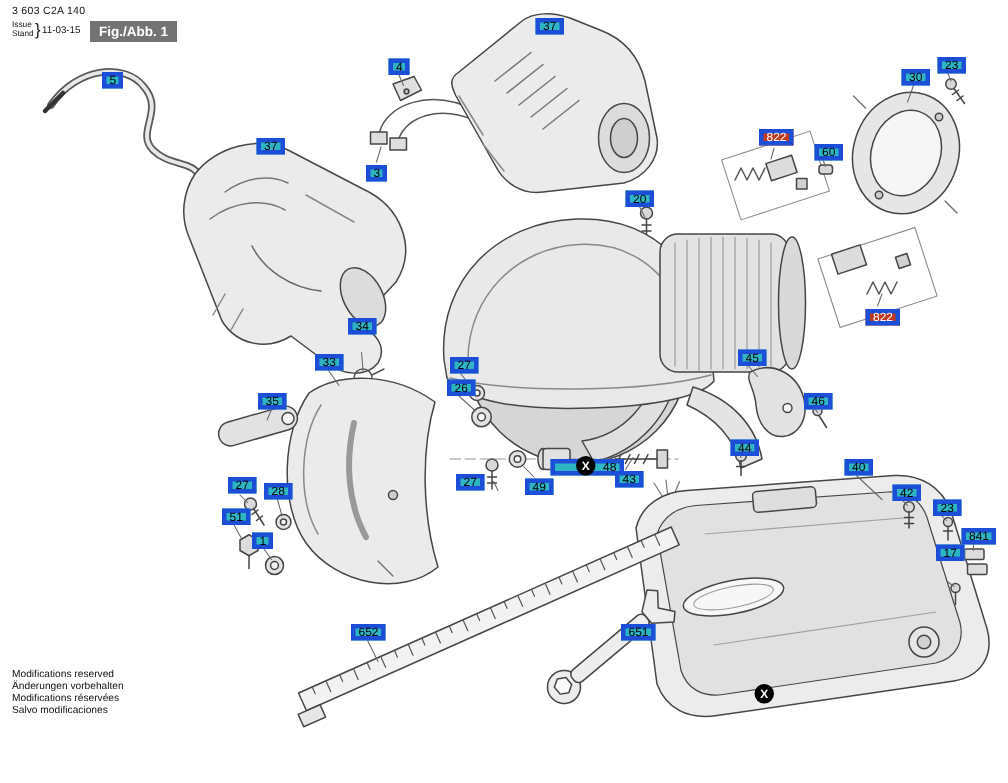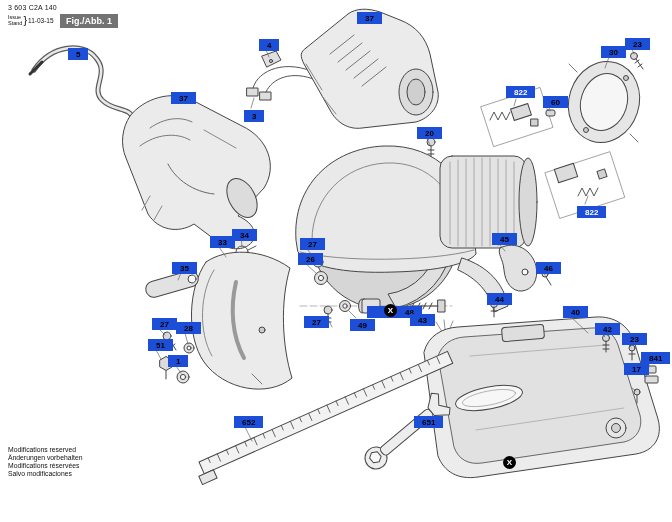--- a/index.html
+++ b/index.html
@@ -15,22 +15,22 @@
   .fig-box{position:absolute;left:60px;top:14px;background:#737373;color:#fff;
            font-weight:bold;font-size:9px;padding:2px 6px;}
   
   .footer-notes{position:absolute;left:8px;top:446px;font-size:6.8px;line-height:8px;}
   .watermark{position:absolute;right:12px;top:493px;font-size:13.5px;font-weight:bold;
              text-decoration:none;}
   
   .callout-layer{position:absolute;left:0;top:0;width:672px;height:522px;pointer-events:none;}
   .callout{position:absolute;display:flex;align-items:center;justify-content:center;
            min-width:14px;height:11px;padding:0 2px;box-sizing:border-box;
-           background:var(--callout-bg,#2eb5c4);border:6px solid #1d4ed8;
-           font-size:8px;font-weight:bold;color:#000;z-index:3;}
+           background:var(--callout-bg,#2eb5c4);border:3px solid #1d4ed8;
+           font-size:8px;font-weight:normal;color:#000;z-index:3;}
   .callout.highlight{background:var(--highlight-bg,#c03a20);color:#fff;}
   .xmarker{position:absolute;width:13px;height:13px;border-radius:50%;background:#000;
            color:#fff;display:flex;align-items:center;justify-content:center;
            font-size:8px;font-weight:bold;z-index:3;}
 </style>
 </head>
 <body>
 
 <div class="page">
 
@@ -240,21 +240,21 @@
       <div class="callout" style="left: 171px; top: 92px;">37</div>
       <div class="callout" style="left: 259px; top: 39px;">4</div>
       <div class="callout" style="left: 244px; top: 110px;">3</div>
       <div class="callout" style="left: 357px; top: 12px;">37</div>
       <div class="callout" style="left: 625px; top: 38px;">23</div>
       <div class="callout" style="left: 601px; top: 46px;">30</div>
       <div class="callout highlight" style="left: 506px; top: 86px;">822</div>
       <div class="callout" style="left: 543px; top: 96px; text-align: center;">60</div>
       <div class="callout" style="left: 417px; top: 127px;">20</div>
       <div class="callout highlight" style="left: 577px; top: 206px;">822</div>
-      <div class="callout" style="left: 232px; top: 229px;">34</div>
+      <div class="callout" style="left: 232px; top: 212px;">34</div>
       <div class="callout" style="left: 210px; top: 236px;">33</div>
       <div class="callout" style="left: 172px; top: 262px;">35</div>
       <div class="callout" style="left: 300px; top: 238px;">27</div>
       <div class="callout" style="left: 298px; top: 253px;">26</div>
       <div class="callout" style="left: 152px; top: 318px;">27</div>
       <div class="callout" style="left: 176px; top: 322px;">28</div>
       <div class="callout" style="left: 148px; top: 339px;">51</div>
       <div class="callout" style="left: 168px; top: 355px;">1</div>
       <div class="callout" style="left: 304px; top: 316px;">27</div>
       <div class="callout" style="left: 350px; top: 319px;">49</div>

